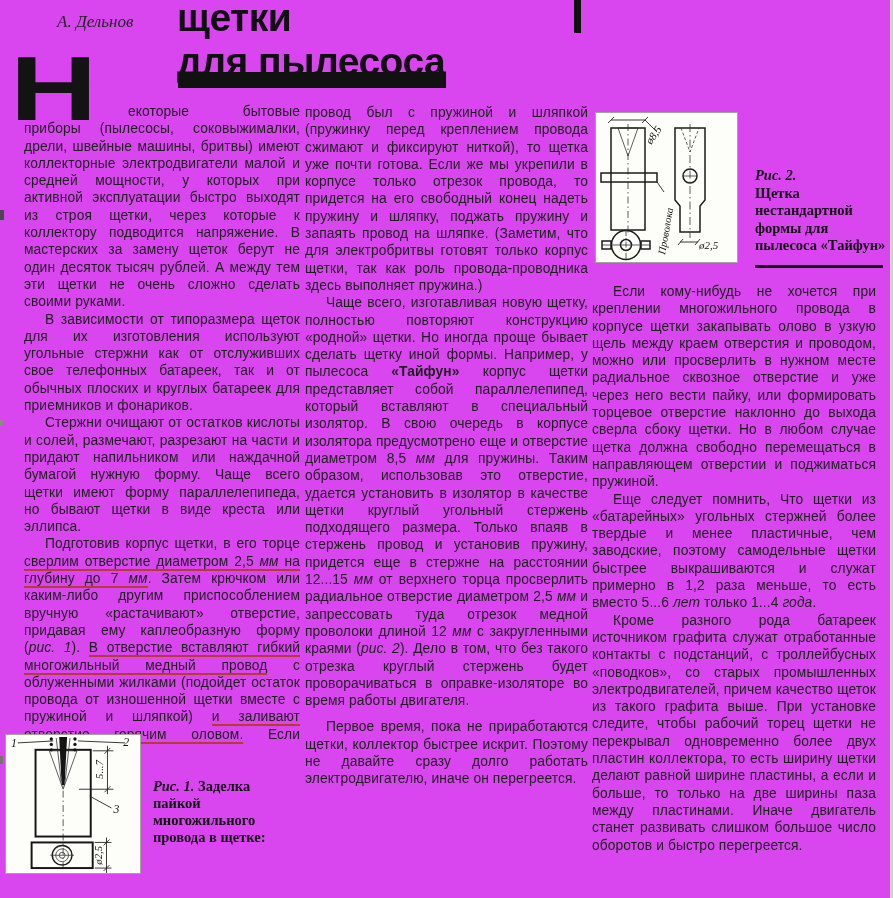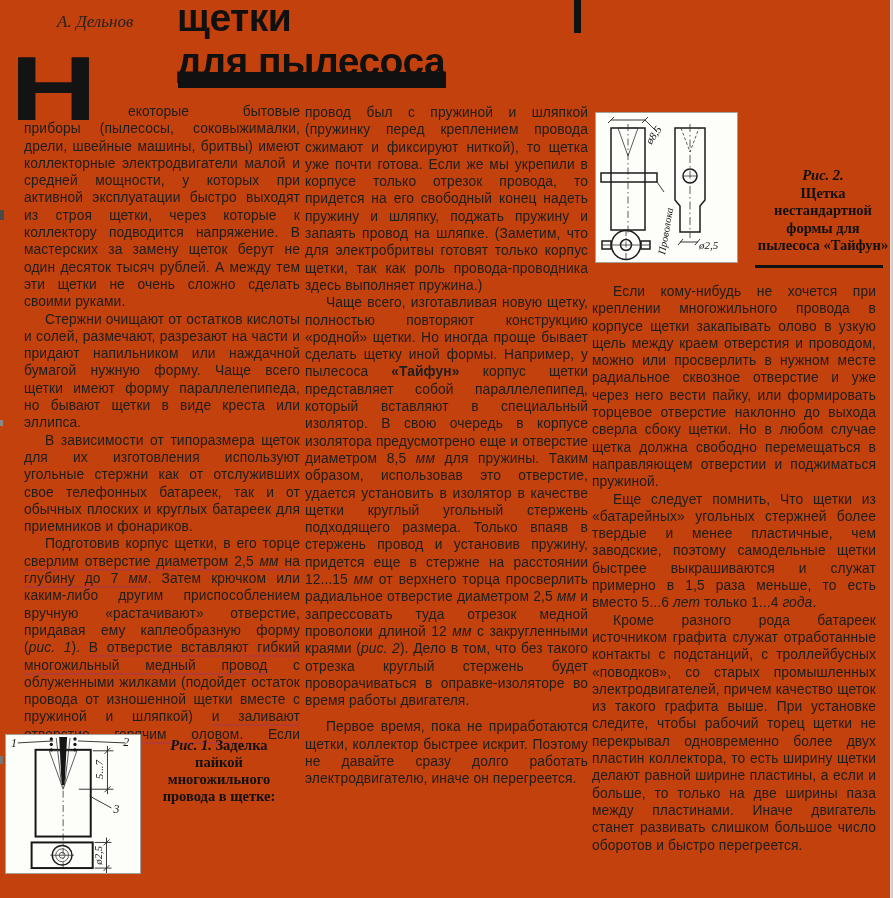--- a/index.html
+++ b/index.html
@@ -1,16 +1,16 @@
 <!DOCTYPE html>
 <html><head>
 <meta charset="utf-8">
 <style>
   html,body{margin:0;padding:0;background:#f3f1ec;}
-  .page{position:relative;width:893px;height:898px;background:#c2410c;overflow:hidden;
+  .page{position:relative;width:893px;height:898px;background:#d946ef;overflow:hidden;
         font-family:"Liberation Sans",sans-serif;color:#1e1e1e;}
   
   .author{position:absolute;left:57px;top:12px;font:italic 17px/1.2 "Liberation Serif",serif;color:#222;}
   .title{position:absolute;left:177px;top:-4px;font:700 39px/44px "Liberation Sans",sans-serif;
          letter-spacing:-0.5px;color:#101010;}
   .title-bar{position:absolute;left:178px;top:72px;width:268px;height:16px;background:#111;}
   .corner-tick{position:absolute;left:574px;top:0;width:7px;height:33px;background:#111;}
   
   .col{position:absolute;font-size:13.8px;line-height:17.3px;text-align:justify;letter-spacing:0.1px;}
   .col p{margin:0;}
@@ -23,22 +23,22 @@
   .dropcap{position:absolute;left:10px;top:44px;font:700 90px/1 "Liberation Sans",sans-serif;
            color:#131313;transform:scaleX(1.34);transform-origin:left top;}
   .dropcap-space{float:left;width:104px;height:16px;}
   
   .it{font-style:italic;}
   .bd{font-weight:700;}
   .ru{border-bottom:2.5px solid #b63c32;}
   
   .fig1-row{position:absolute;left:5px;top:733px;width:280px;display:flex;}
   .fig2-row{position:absolute;left:595px;top:112px;display:flex;}
-  .figcap{font-family:"Liberation Serif",serif;font-weight:700;color:#101010;text-align:center;}
-  .fig1-cap{width:134px;padding-left:10px;padding-top:4px;font-size:14.5px;line-height:17px;}
+  .figcap{font-family:"Liberation Serif",serif;font-weight:700;color:#101010;}
+  .fig1-cap{width:134px;padding-left:10px;padding-top:4px;font-size:14.5px;line-height:17px;margin-top:41px;}
   .fig2-cap{width:136px;padding-left:15px;padding-top:55px;font-size:14.5px;line-height:17.5px;}
   .figcap .lead{font-style:italic;}
   .figcap-items div{margin:0;}
   .cap-rule{height:3px;background:#111;margin-top:10px;}
   .fig2-cap .cap-rule{width:128px;}
   svg .frame{fill:#fdfdfa;stroke:#a5a29a;stroke-width:1;}
   svg .thick{stroke:#161616;stroke-width:2;fill:none;}
   svg .med{stroke:#1b1b1b;stroke-width:1.5;fill:none;}
   svg .thin{stroke:#333;stroke-width:0.8;fill:none;}
   svg .dim{stroke:#222;stroke-width:0.9;fill:none;}
@@ -61,34 +61,34 @@
     <div>щетки</div>
     <div>для пылесоса</div>
   </div>
   <div class="title-bar"></div>
   <div class="corner-tick"></div>
 
   <div class="dropcap">Н</div>
 
   <div class="col col1">
     <p><span class="dropcap-space"></span><span>екоторые бытовые приборы (пылесосы, соковыжималки, дрели, швейные машины, бритвы) имеют коллекторные электродвигатели малой и средней мощности, у которых при активной эксплуатации быстро выходят из строя щетки, через которые к коллектору подводится напряжение. В мастерских за замену щеток берут не один десяток тысяч рублей. А между тем эти щетки не очень сложно сделать своими руками.</span></p>
+    <p class="ind">В зависимости от типоразмера щеток для их изготовления используют угольные стержни как от отслуживших свое телефонных батареек, так и от обычных плоских и круглых батареек для приемников и фонариков.</p>
     <p class="ind">Стержни очищают от остатков кислоты и солей, размечают, разрезают на части и придают напильником или наждачной бумагой нужную форму. Чаще всего щетки имеют форму параллелепипеда, но бывают щетки в виде креста или эллипса.</p>
-    <p class="ind">В зависимости от типоразмера щеток для их изготовления используют угольные стержни как от отслуживших свое телефонных батареек, так и от обычных плоских и круглых батареек для приемников и фонариков.</p>
     <p class="ind"><span>Подготовив корпус щетки, в его торце </span><span class="ru">сверлим отверстие диаметром 2,5 </span><span class="ru it">мм</span><span class="ru"> на глубину до 7 </span><span class="ru it">мм</span><span>. Затем крючком или каким-либо другим приспособлением вручную «растачивают» отверстие, придавая ему каплеобразную форму (</span><span class="it">рис. 1</span><span>). </span><span class="ru">В отверстие вставляют гибкий многожильный медный провод</span><span> с облуженными жилками (подойдет остаток провода от изношенной щетки вместе с пружиной и шляпкой) </span><span class="ru">и заливают отверстие горячим оловом.</span><span> Если впаянный</span></p>
   </div>
 
   <div class="col col2">
     <p>провод был с пружиной и шляпкой (пружинку перед креплением провода сжимают и фиксируют ниткой), то щетка уже почти готова. Если же мы укрепили в корпусе только отрезок провода, то придется на его свободный конец надеть пружину и шляпку, поджать пружину и запаять провод на шляпке. (Заметим, что для электробритвы готовят только корпус щетки, так как роль провода-проводника здесь выполняет пружина.)</p>
     <p class="ind"><span>Чаще всего, изготавливая новую щетку, полностью повторяют конструкцию «родной» щетки. Но иногда проще бывает сделать щетку иной формы. Например, у пылесоса </span><span class="bd">«Тайфун»</span><span> корпус щетки представляет собой параллелепипед, который вставляют в специальный изолятор. В свою очередь в корпусе изолятора предусмотрено еще и отверстие диаметром 8,5 </span><span class="it">мм</span><span> для пружины. Таким образом, использовав это отверстие, удается установить в изолятор в качестве щетки круглый угольный стержень подходящего размера. Только впаяв в стержень провод и установив пружину, придется еще в стержне на расстоянии 12...15 </span><span class="it">мм</span><span> от верхнего торца просверлить радиальное отверстие диаметром 2,5 </span><span class="it">мм</span><span> и запрессовать туда отрезок медной проволоки длиной 12 </span><span class="it">мм</span><span> с закругленными краями (</span><span class="it">рис. 2</span><span>). Дело в том, что без такого отрезка круглый стержень будет проворачиваться в оправке-изоляторе во время работы двигателя.</span></p>
     <p class="ind gap-top">Первое время, пока не приработаются щетки, коллектор быстрее искрит. Поэтому не давайте сразу долго работать электродвигателю, иначе он перегреется.</p>
   </div>
 
   <div class="col col3">
     <p class="ind">Если кому-нибудь не хочется при креплении многожильного провода в корпусе щетки закапывать олово в узкую щель между краем отверстия и проводом, можно или просверлить в нужном месте радиальное сквозное отверстие и уже через него вести пайку, или формировать торцевое отверстие наклонно до выхода сверла сбоку щетки. Но в любом случае щетка должна свободно перемещаться в направляющем отверстии и поджиматься пружиной.</p>
-    <p class="ind"><span>Еще следует помнить, Что щетки из «батарейных» угольных стержней более твердые и менее пластичные, чем заводские, поэтому самодельные щетки быстрее выкрашиваются и служат примерно в 1,5 раза меньше, то есть вместо 5...6 </span><span class="it">лет</span><span> только 1...4 </span><span class="it">года</span><span>.</span></p>
+    <p class="ind"><span>Еще следует помнить, Что щетки из «батарейных» угольных стержней более твердые и менее пластичные, чем заводские, поэтому самодельные щетки быстрее выкрашиваются и служат примерно в 1,2 раза меньше, то есть вместо 5...6 </span><span class="it">лет</span><span> только 1...4 </span><span class="it">года</span><span>.</span></p>
     <p class="ind">Кроме разного рода батареек источником графита служат отработанные контакты с подстанций, с троллейбусных «поводков», со старых промышленных электродвигателей, причем качество щеток из такого графита выше. При установке следите, чтобы рабочий торец щетки не перекрывал одновременно более двух пластин коллектора, то есть ширину щетки делают равной ширине пластины, а если и больше, то только на две ширины паза между пластинами. Иначе двигатель станет развивать слишком большое число оборотов и быстро перегреется.</p>
   </div>
 
   <div class="fig1-row">
     <svg width="140" height="144" viewBox="0 0 140 144">
       <defs>
         <pattern id="h1" patternUnits="userSpaceOnUse" width="5" height="5">
           <path d="M0,5 L5,0 M0,0 L5,5" stroke="#5a5a56" stroke-width="0.6"></path>
         </pattern>
       </defs>

